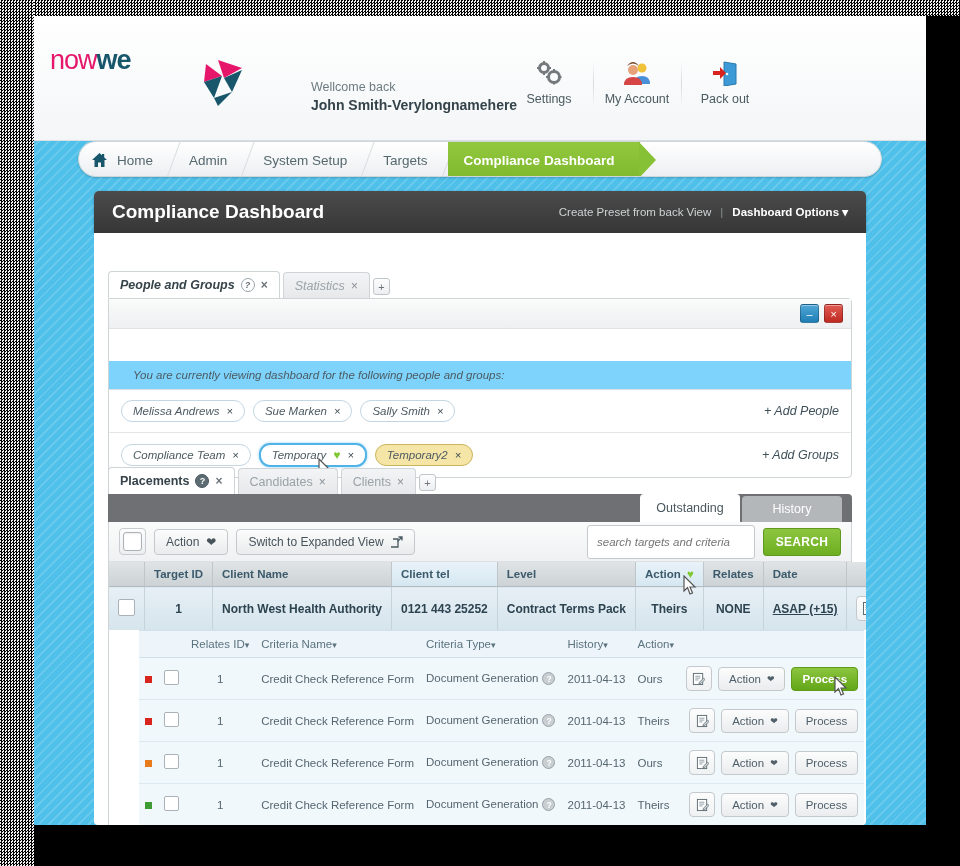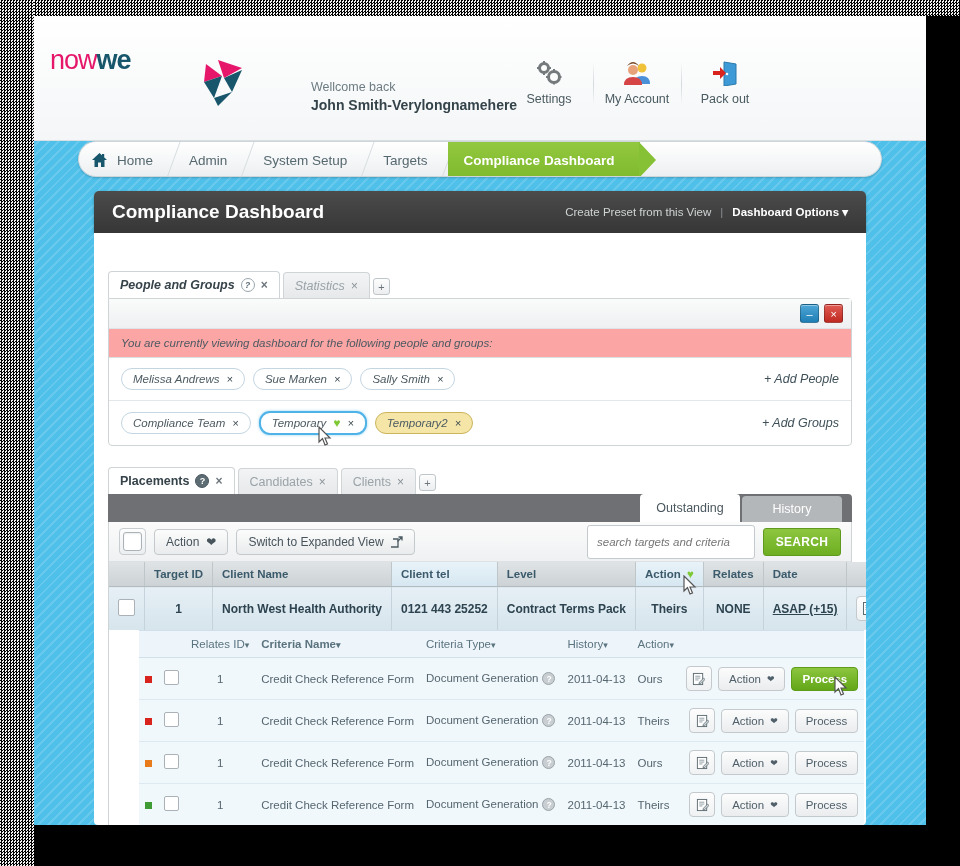--- a/index.html
+++ b/index.html
@@ -142,22 +142,22 @@
   }
   .rbtn {
     width:19px; height:19px; border-radius:3px; color:#fff; font-size:11px;
     display:flex; align-items:center; justify-content:center; cursor:pointer;
     border:1px solid rgba(0,0,0,.25); box-shadow:inset 0 1px 0 rgba(255,255,255,.4);
   }
   .rbtn.blue { background:linear-gradient(#4ea6d6,#1f7fb5); }
   .rbtn.red  { background:linear-gradient(#e05b52,#bf2a22); }
 
   .notice {
-    background:#fca5a5; border-bottom:1px solid #dcdfe1;
-    font-size:11.5px; color:#4c5a61; padding:8px 12px;
+    background:#7dd3fc; border-bottom:1px solid #dcdfe1;
+    font-size:11.5px; color:#4c5a61; padding:8px 24px;margin-top:32px;
   }
   .chiprow {
     display:flex; align-items:center; padding:10px 12px; gap:8px;
     border-bottom:1px solid #e4e7e9;
   }
   .chip {
     display:inline-flex; align-items:center; gap:7px;
     height:22px; padding:0 11px; border-radius:11px;
     border:1px solid #c3d6e2; background:#fff;
     font-size:11.5px; color:#4c5a61; cursor:pointer; white-space:nowrap;
@@ -359,21 +359,21 @@
     <div class="crumb">
         <span>Targets</span>
       </div>
     <div class="crumb active">
         <span>Compliance Dashboard</span>
       </div>
   </div>
 
   <div class="panel-head">
     <h1>Compliance Dashboard</h1>
-    <span class="ph-link">Create Preset from this View</span>
+    <span class="ph-link">Create Preset from back View</span>
     <span class="ph-sep">|</span>
     <span class="ph-strong">Dashboard Options ▾</span>
   </div>
 
   <div class="panel-body">
 
     <div class="card" style="left:14px; top:38px; width:744px;font-style:italic;">
       <div class="tabrow">
         <div class="tab active">
           <span>People and Groups</span>
@@ -533,21 +533,21 @@
         </table>
 
         <table style="width:calc(100% - 30px); margin-left:30px;">
           <thead class="subhead">
             <tr>
               <th style="width:22px;"></th>
               <th style="width:26px;"></th>
               <th style="width:56px;">
                 <span>Relates ID</span><span class="caret">▾</span>
               </th>
-              <th style="width:190px;font-weight:bold;">
+              <th style="width:190px;">
                 <span>Criteria Name</span><span class="caret">▾</span>
               </th>
               <th style="width:140px;">
                 <span>Criteria Type</span><span class="caret">▾</span>
               </th>
               <th style="width:90px;">
                 <span>History</span><span class="caret">▾</span>
               </th>
               <th style="width:70px;">
                 <span>Action</span><span class="caret">▾</span>

